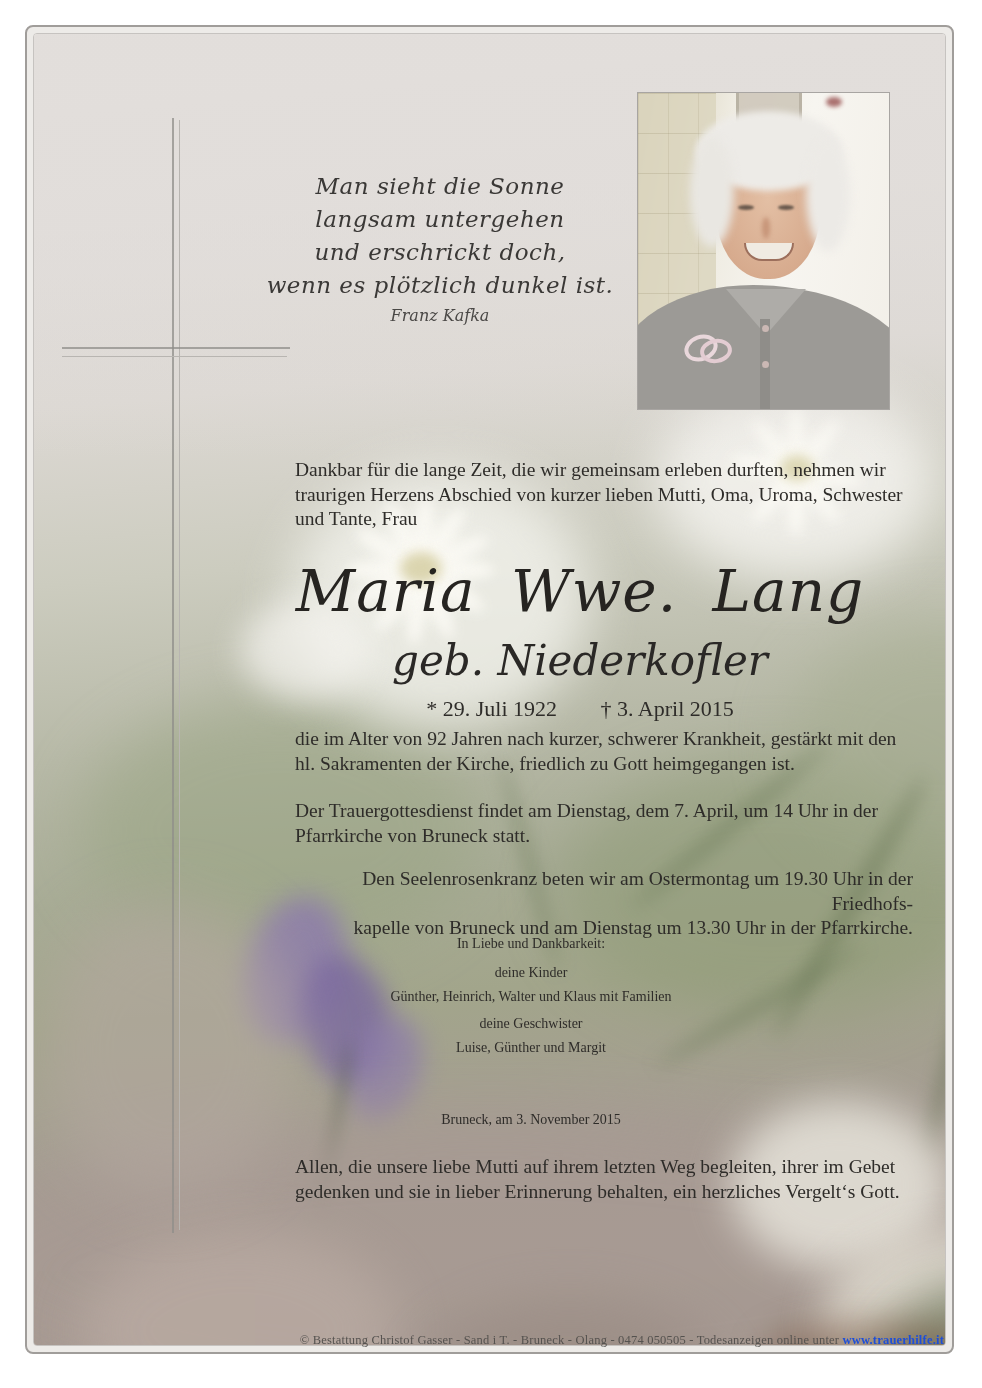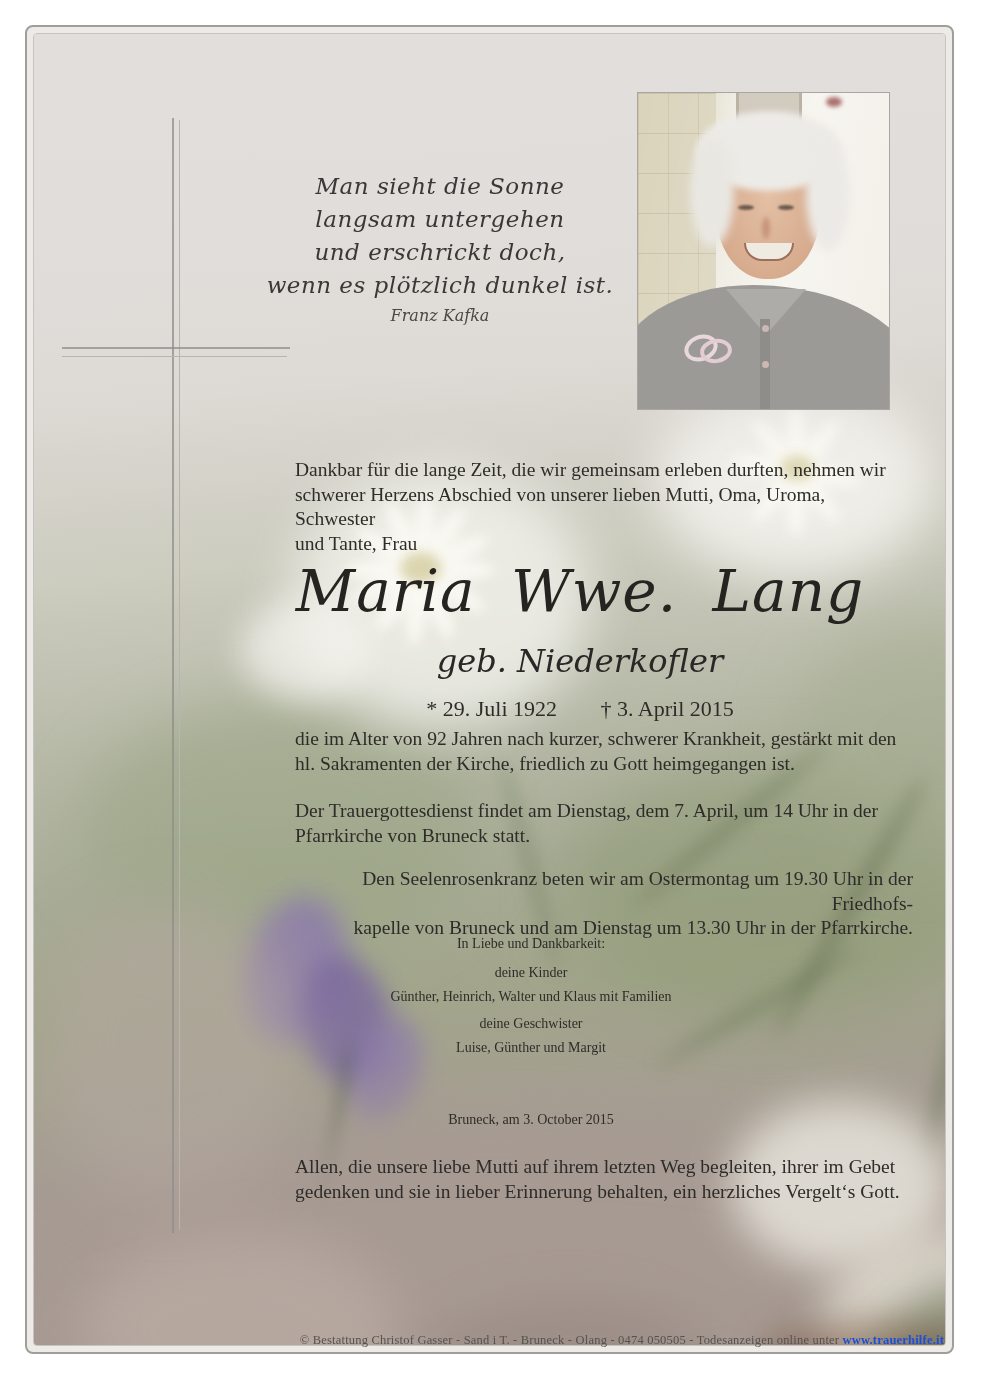--- a/index.html
+++ b/index.html
@@ -58,21 +58,21 @@
   .body-text{font-size:19.5px;line-height:24.5px;white-space:pre-line;}
   .intro{position:absolute;left:295px;top:458px;width:615px;}
   .name{
     position:absolute;left:250px;top:545px;width:660px;text-align:center;
     font-family:"DejaVu Serif", serif;font-style:italic;
     font-size:58px;line-height:92px;color:#262421;word-spacing:16px;letter-spacing:1px;
   }
   .maiden{
     position:absolute;left:250px;top:637px;width:660px;text-align:center;
     font-family:"DejaVu Serif", serif;font-style:italic;
-    font-size:32px;line-height:48px;color:#2a2826;
+    font-size:42px;line-height:48px;color:#2a2826;
   }
   .dates{position:absolute;left:250px;top:696px;width:660px;text-align:center;font-size:22px;}
   .dates span{display:inline-block;}
   .dates .birth{margin-right:38px;}
   .p1{position:absolute;left:295px;top:727px;width:618px;}
   .p2{position:absolute;left:295px;top:799px;width:618px;}
   .p3{position:absolute;left:295px;top:867px;width:618px;text-align:right;}
   .fam{position:absolute;left:226px;width:610px;text-align:center;font-size:14px;line-height:24px;}
   .fam-heading{top:932px;}
   .fam-l0{top:961px;}
@@ -178,21 +178,21 @@
     <div style="position:absolute;left:52px;top:44px;width:44px;height:110px;border-radius:50%;background:#e9e7e2;filter:blur(4px);"></div>
     <div style="position:absolute;left:168px;top:46px;width:44px;height:112px;border-radius:50%;background:#eceae6;filter:blur(4px);"></div>
 
     <div style="position:absolute;left:100px;top:112px;width:16px;height:5px;border-radius:50%;background:#6a5a4e;filter:blur(1px);"></div>
     <div style="position:absolute;left:140px;top:112px;width:16px;height:5px;border-radius:50%;background:#6a5a4e;filter:blur(1px);"></div>
     <div style="position:absolute;left:124px;top:124px;width:8px;height:22px;border-radius:50%;background:#c79579;filter:blur(2px);"></div>
     <div style="position:absolute;left:106px;top:150px;width:46px;height:16px;border-radius:0 0 40px 40px;background:#f0ebe2;border:2px solid #9c6f5c;border-top:none;filter:blur(.5px);"></div>
   </div>
 
   <div class="body-text intro">Dankbar für die lange Zeit, die wir gemeinsam erleben durften, nehmen wir
-schwerer Herzens Abschied von unserer lieben Mutti, Oma, Uroma, Schwester
+traurigen Herzens Abschied von kurzer lieben Mutti, Oma, Uroma, Schwester
 und Tante, Frau</div>
 
   <div class="name">Maria Wwe. Lang</div>
   <div class="maiden">geb. Niederkofler</div>
 
   <div class="dates">
     <span class="birth">*  29. Juli 1922</span>
     <span class="death">†  3. April 2015</span>
   </div>
 
@@ -202,21 +202,21 @@
 Pfarrkirche von Bruneck statt.</div>
   <div class="body-text p3">Den Seelenrosenkranz beten wir am Ostermontag um 19.30 Uhr in der Friedhofs-
 kapelle von Bruneck und am Dienstag um 13.30 Uhr in der Pfarrkirche.</div>
 
   <div class="fam fam-heading">In Liebe und Dankbarkeit:</div>
   <div class="fam fam-l0">deine Kinder</div>
   <div class="fam fam-n0">Günther, Heinrich, Walter und Klaus mit Familien</div>
   <div class="fam fam-l1">deine Geschwister</div>
   <div class="fam fam-n1">Luise, Günther und Margit</div>
 
-  <div class="fam place">Bruneck, am 3. October 2015</div>
+  <div class="fam place">Bruneck, am 3. November 2015</div>
 
   <div class="body-text closing">Allen, die unsere liebe Mutti auf ihrem letzten Weg begleiten, ihrer im Gebet
 gedenken und sie in lieber Erinnerung behalten, ein herzliches Vergelt‘s Gott.</div>
 
   <div class="footer">
     <span>© Bestattung Christof Gasser - Sand i T. - Bruneck - Olang - 0474 050505 - Todesanzeigen online unter </span><b>www.trauerhilfe.it</b>
   </div>
 </div>
 
 </body></html>

